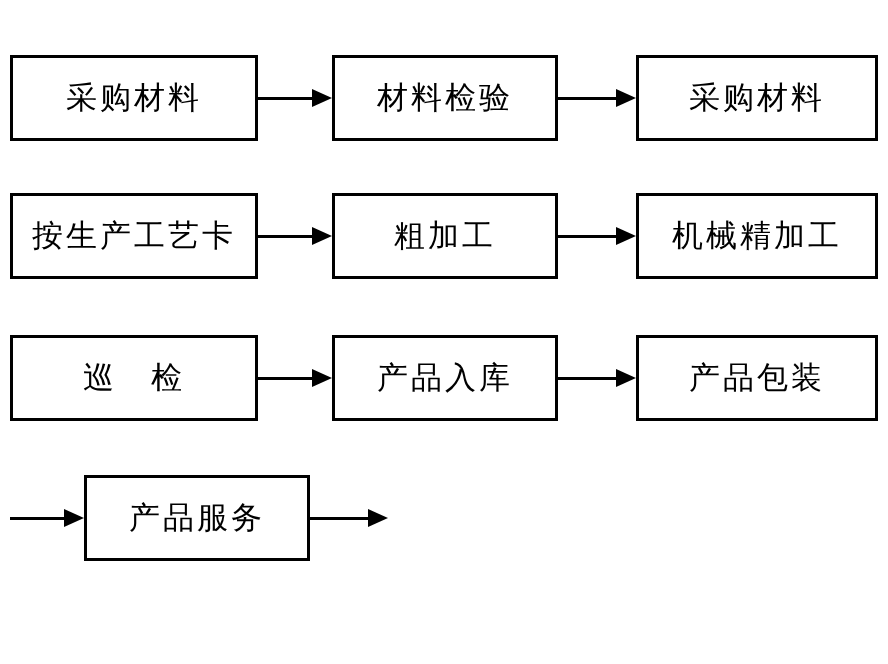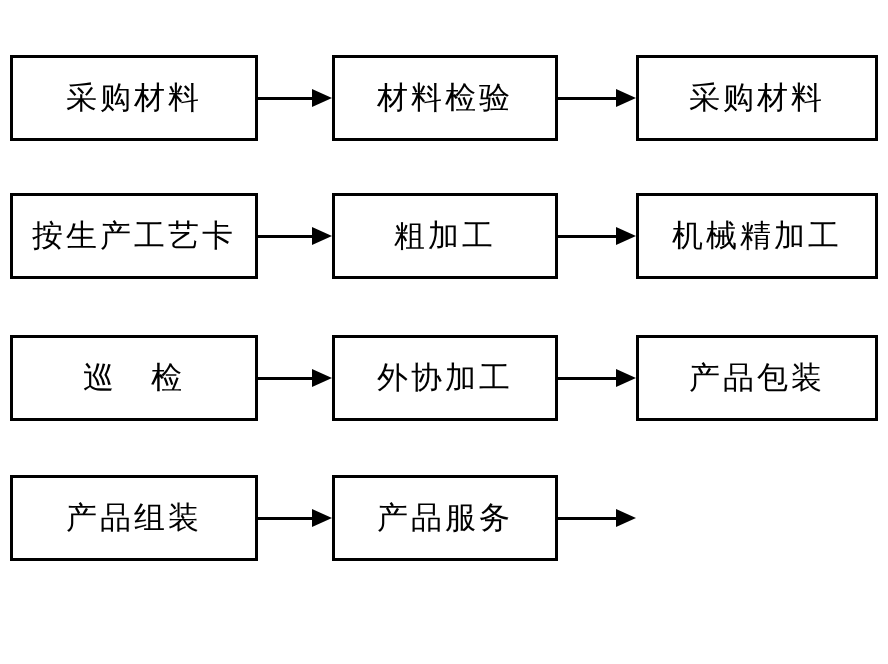--- a/index.html
+++ b/index.html
@@ -102,30 +102,29 @@
       </div>
     <div class="flow-node c2">机械精加工</div>
   </div>
 
   <div class="flow-row r2">
     <div class="flow-node c0">巡　检</div>
     <div class="flow-arrow a0">
         <div class="arrow-line"></div>
         <div class="arrow-head"></div>
       </div>
-    <div class="flow-node c1">外协加工</div>
+    <div class="flow-node c1">产品入库</div>
     <div class="flow-arrow a1">
         <div class="arrow-line"></div>
         <div class="arrow-head"></div>
       </div>
     <div class="flow-node c2">产品包装</div>
   </div>
 
   <div class="flow-row r3">
-    <div class="flow-node c0">产品组装</div>
     <div class="flow-arrow a0">
         <div class="arrow-line"></div>
         <div class="arrow-head"></div>
       </div>
     <div class="flow-node c1">产品服务</div>
     <div class="flow-arrow a1">
         <div class="arrow-line"></div>
         <div class="arrow-head"></div>
       </div>
   </div>

